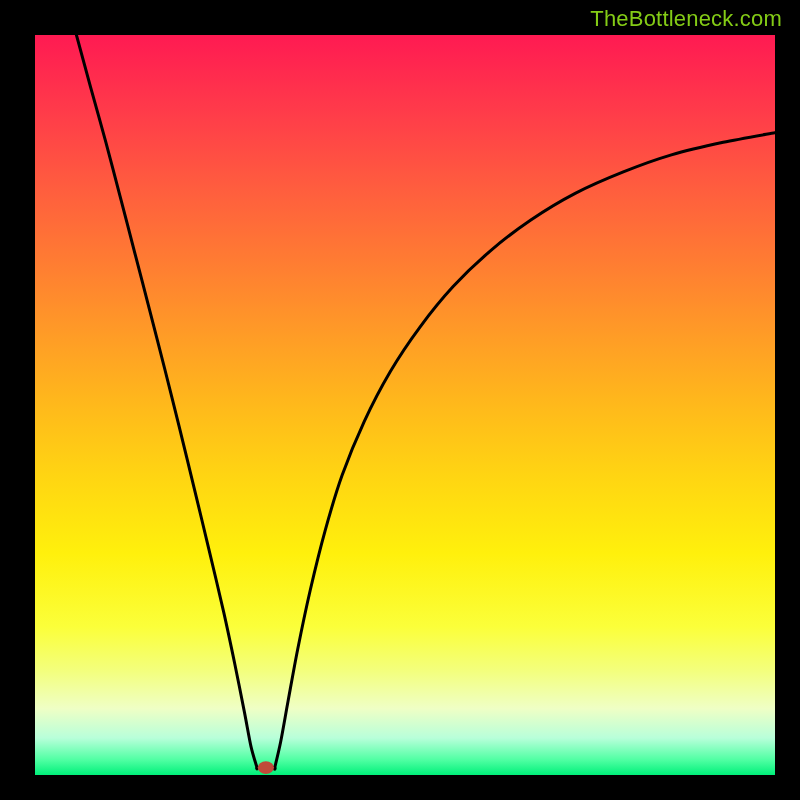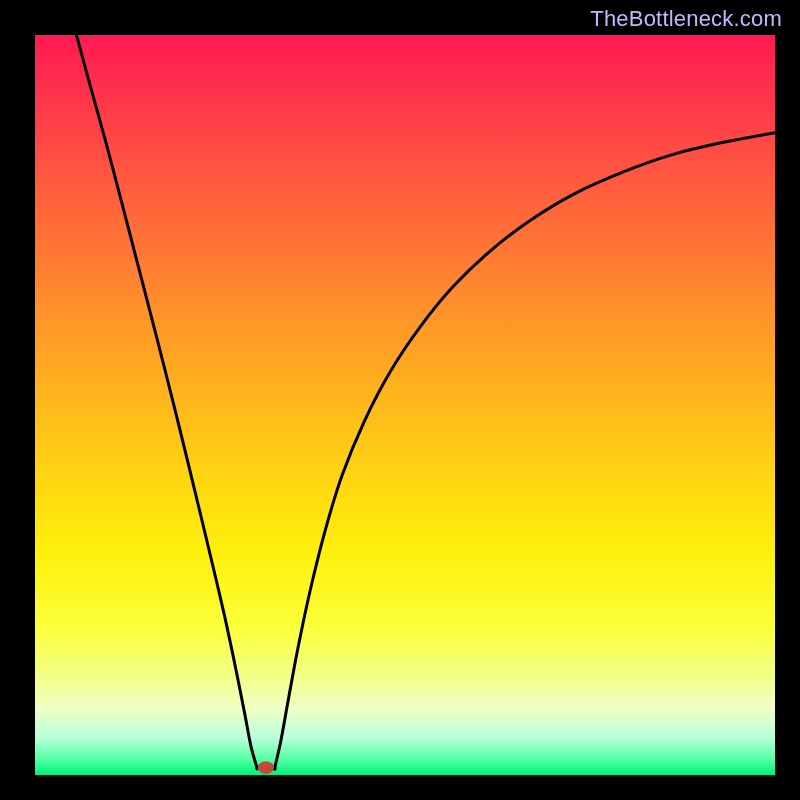--- a/index.html
+++ b/index.html
@@ -57,21 +57,21 @@
     stroke-linecap: round;
   }
   .marker {
     fill: #c14a3a;
     stroke: none;
   }
   .watermark {
     position: absolute;
     top: 6px;
     right: 18px;
-    color: #c4b5fd;
+    color: #84cc16;
     font-size: 22px;
     font-weight: 500;
     letter-spacing: 0.2px;
     user-select: none;
   }
 </style>
 </head>
 <body>
 
 <div class="frame">

